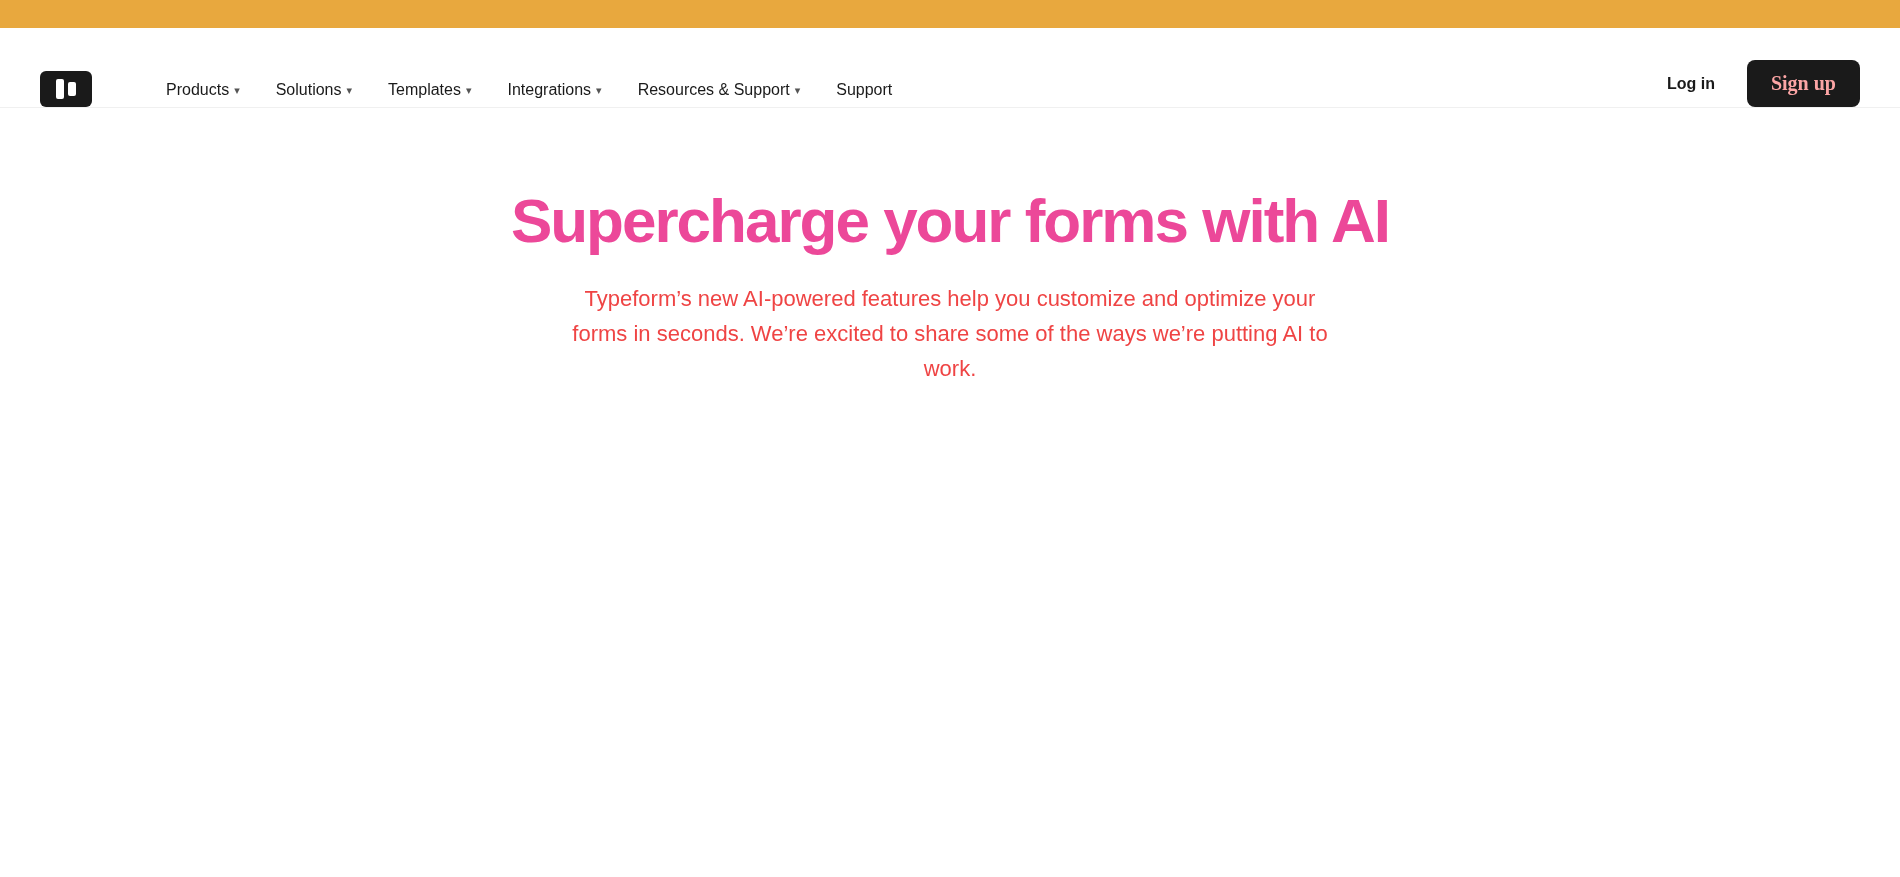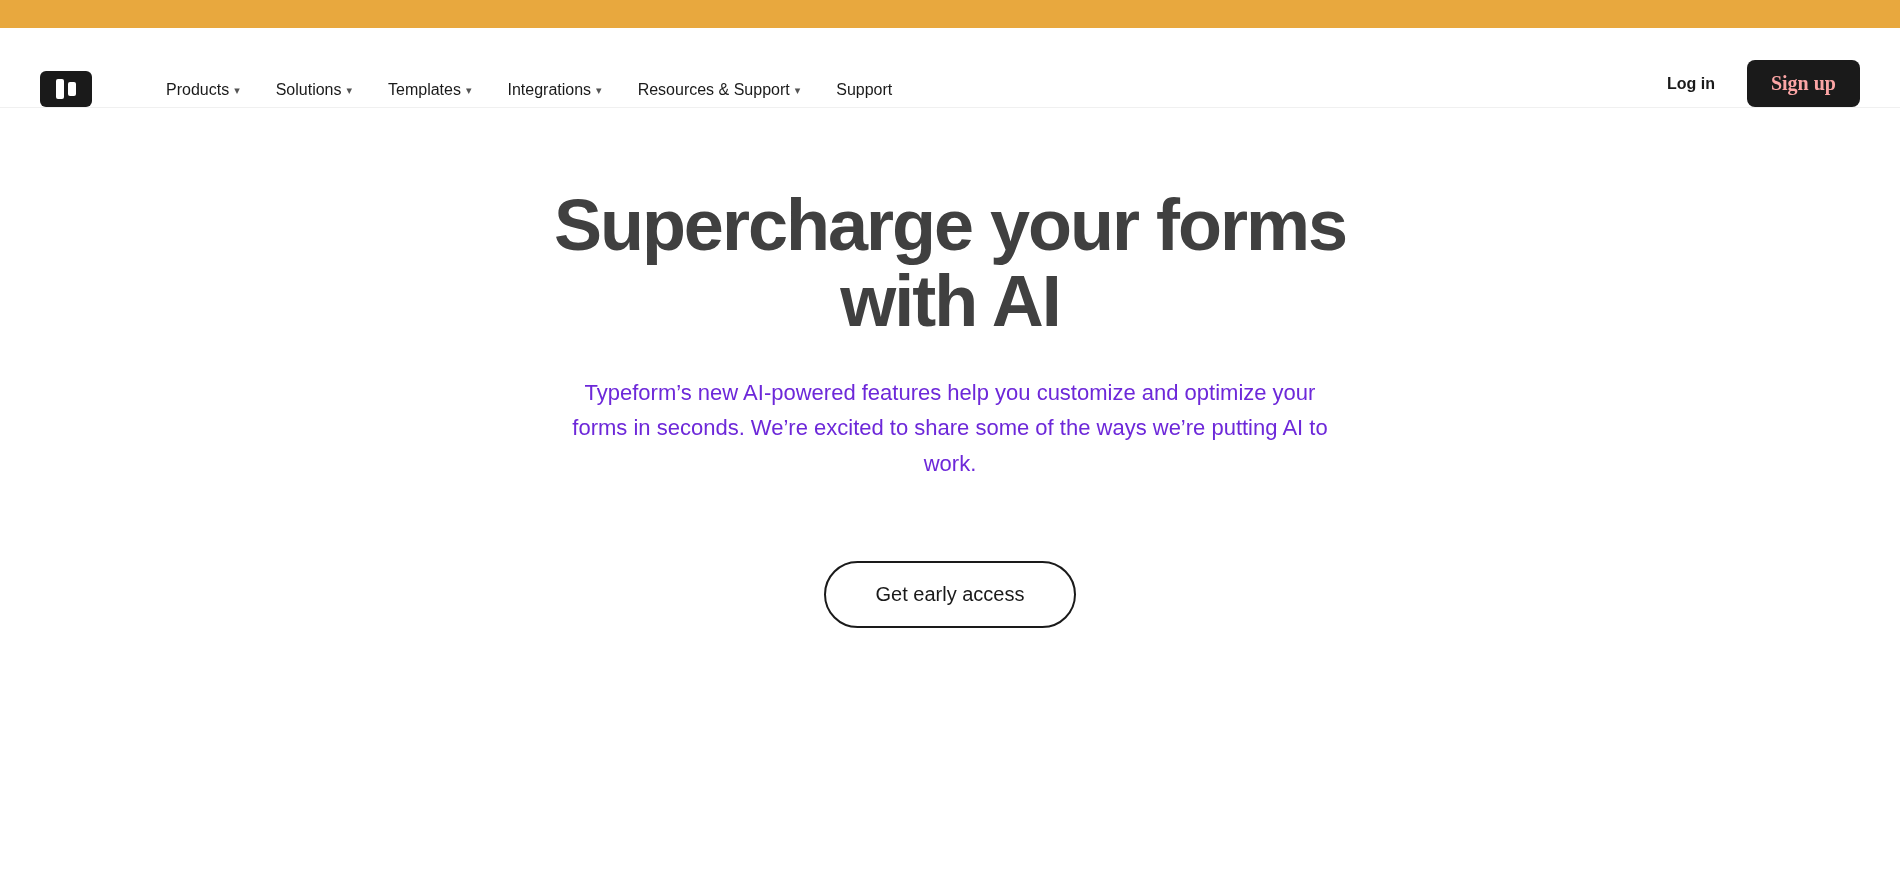--- a/index.html
+++ b/index.html
@@ -128,36 +128,36 @@
       width: 100%;
       padding: 80px 20px 60px;
       display: flex;
       flex-direction: column;
       align-items: center;
       text-align: center;
       background-color: #ffffff;
     }
 
     .hero-title {
-      font-size: 72px;
+      font-size: 62px;
       font-weight: 700;
-      color: #404040;
+      color: #ec4899;
       line-height: 1.05;
       max-width: 900px;
-      margin-bottom: 36px;
+      margin-bottom: 28px;
       letter-spacing: -2px;
     }
 
     .hero-subtitle {
       font-size: 22px;
       font-weight: 400;
-      color: #6d28d9;
+      color: #ef4444;
       line-height: 1.6;
       max-width: 780px;
-      margin-bottom: 80px;
+      margin-bottom: 56px;
     }
 
     .btn-early-access {
       font-size: 20px;
       font-weight: 500;
       color: #1a1a1a;
       background-color: #ffffff;
       border: 2px solid #1a1a1a;
       border-radius: 50px;
       padding: 20px 50px;
@@ -206,14 +206,13 @@
 
   <div class="nav-auth">
     <button class="btn-login">Log in</button>
     <button class="btn-signup">Sign up</button>
   </div>
 </nav>
 
 <section class="hero">
   <h1 class="hero-title">Supercharge your forms with AI</h1>
   <p class="hero-subtitle">Typeform’s new AI-powered features help you customize and optimize your forms in seconds. We’re excited to share some of the ways we’re putting AI to work.</p>
-  <button class="btn-early-access">Get early access</button>
 </section>
 
 </body></html>

